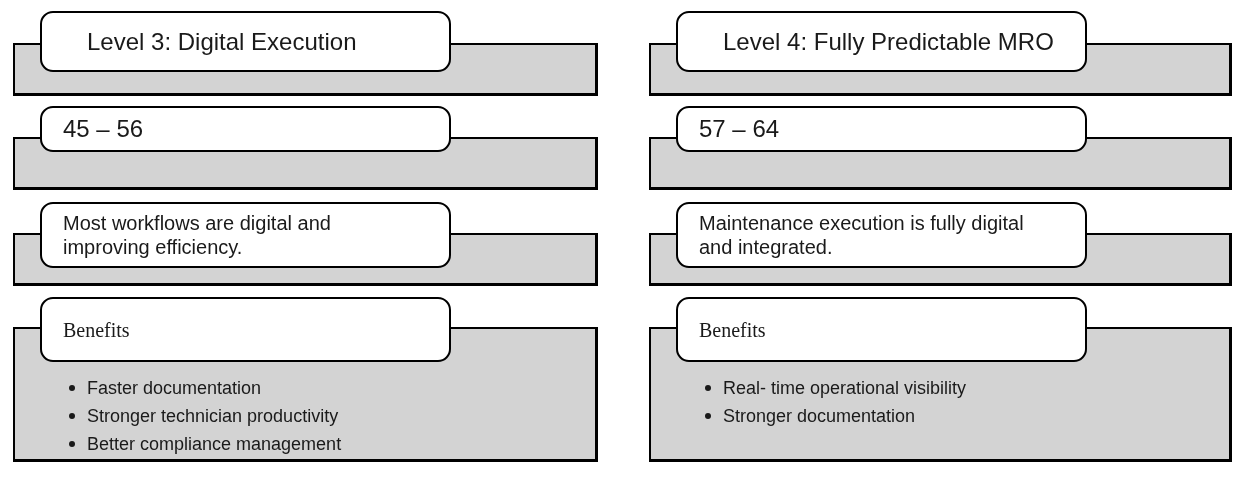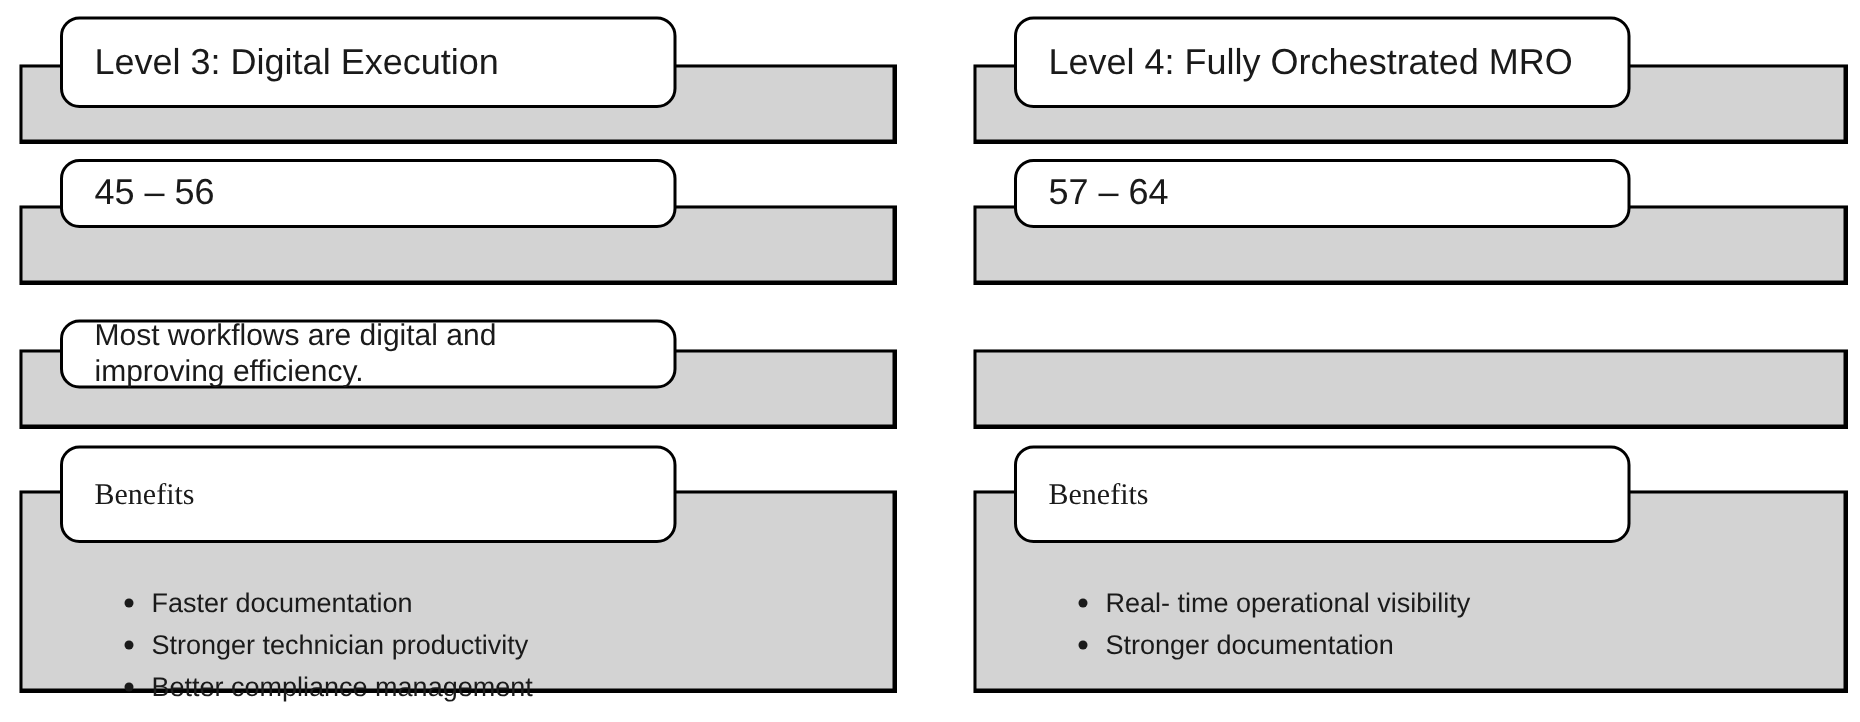--- a/index.html
+++ b/index.html
@@ -48,27 +48,28 @@
     border: 2px solid var(--border, #000);
     border-radius: 13px;
     box-sizing: border-box;
     display: flex;
     align-items: center;
     padding: 0 12px 0 21px;
     z-index: 2;
   }
   .card-1 { top: 11px;  height: 61px; }
   .card-2 { top: 106px; height: 46px; }
-  .card-3 { top: 213px; height: 46px; }
+  .card-3 { top: 202px; height: 66px; }
   .card-4 { top: 297px; height: 65px; }
 
   .title-text {
     font-size: 24px;
     line-height: 28px;
     white-space: nowrap;
+    margin-left: 24px;
   }
   .score-text {
     font-size: 24px;
     line-height: 28px;
     white-space: nowrap;
   }
   .desc-text {
     font-size: 20px;
     line-height: 24px;
     white-space: pre-line;
@@ -77,21 +78,21 @@
     font-size: 20px;
     line-height: 24px;
     font-family: Liberation Serif, serif;
   }
 
   .benefits-list {
     position: absolute;
     left: 50px;
     top: 370px;
     right: 20px;
-    margin: 18px;
+    margin: 4px;
     padding: 0;
     list-style: none;
     z-index: 3;
   }
   .benefits-list li {
     position: relative;
     padding-left: 20px;
     font-size: 18px;
     line-height: 28px;
     white-space: nowrap;
@@ -136,29 +137,33 @@
     <ul class="benefits-list">
         <li>Faster documentation</li>
         <li>Stronger technician productivity</li>
         <li>Better compliance management</li>
       </ul>
   </div>
 
   <div class="column col-right">
     <div class="bar bar-1"></div>
     <div class="card card-1">
-      <span class="title-text">Level 4: Fully Orchestrated MRO</span>
+      <span class="title-text">Level 4: Fully Predictable MRO</span>
     </div>
 
     <div class="bar bar-2"></div>
     <div class="card card-2">
       <span class="score-text">57 – 64</span>
     </div>
 
     <div class="bar bar-3"></div>
+    <div class="card card-3">
+      <span class="desc-text">Maintenance execution is fully digital
+and integrated.</span>
+    </div>
 
     <div class="bar bar-4"></div>
     <div class="card card-4">
       <span class="benefits-label-text">Benefits</span>
     </div>
     <ul class="benefits-list">
         <li>Real- time operational visibility</li>
         <li>Stronger documentation</li>
       </ul>
   </div>

